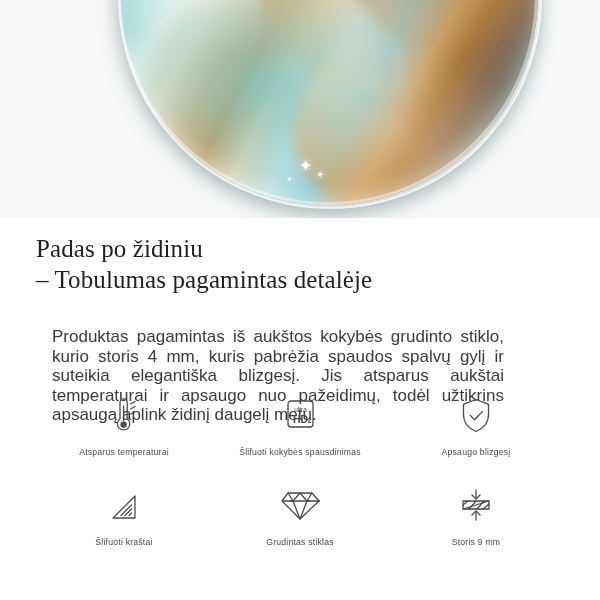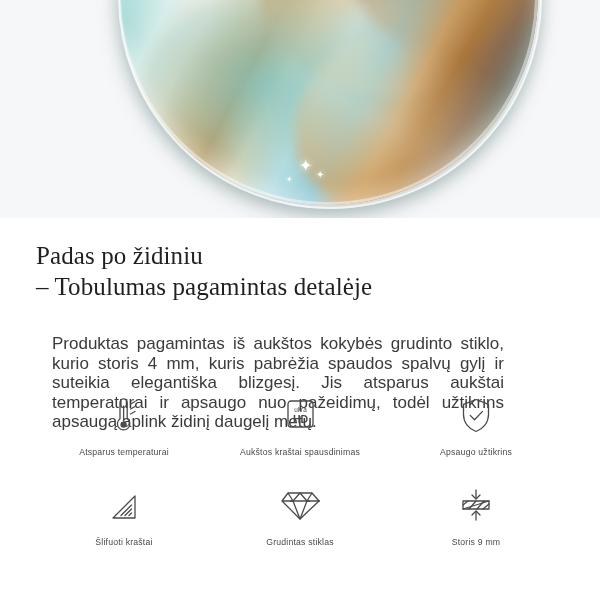--- a/index.html
+++ b/index.html
@@ -144,21 +144,21 @@
     text-shadow: 0 0 6px rgba(255,255,255,0.9);
   }
   .sparkle.s1 { left: 299px; top: 158px; font-size: 16px; }
   .sparkle.s2 { left: 316px; top: 170px; font-size: 10px; }
   .sparkle.s3 { left: 286px; top: 176px; font-size: 8px; }
 
   
   .content {
     position: absolute;
     left: 0;
-    top: 220px;
+    top: 213px;
     width: 556px;
   }
   .headline {
     margin: 0;
     padding: 20px 36px 0 36px;
     font-family: "Liberation Serif", serif;
     font-weight: 400;
     font-size: 25px;
     line-height: 31px;
     color: #231f20;
@@ -257,31 +257,31 @@
     </div>
 
     <div class="feature">
       <div class="feature-icon">
         <svg width="40" height="38" viewBox="0 0 40 38">
           <rect x="8" y="4" width="25" height="26" rx="3" fill="none" stroke="#4a4a4a" stroke-width="1.3"></rect>
           <text x="20.5" y="15" text-anchor="middle" font-family="Liberation Sans, sans-serif" font-size="6.4" fill="#4a4a4a">ultra</text>
           <text x="20.5" y="26" text-anchor="middle" font-family="Liberation Sans, sans-serif" font-size="10.5" font-weight="bold" fill="#4a4a4a">HD</text>
         </svg>
       </div>
-      <div class="feature-label">Aukštos kraštai spausdinimas</div>
+      <div class="feature-label">Šlifuoti kokybės spausdinimas</div>
     </div>
 
     <div class="feature">
       <div class="feature-icon">
         <svg width="38" height="40" viewBox="0 0 38 40" fill="none" stroke="#4a4a4a" stroke-width="1.3" stroke-linecap="round" stroke-linejoin="round">
           <path d="M19 3.5 6.5 8.4v10.2c0 8.2 5.4 14.2 12.5 16.9 7.1-2.7 12.5-8.7 12.5-16.9V8.4z"></path>
           <path d="M13.2 19.4l4.3 4.4 8-8.4"></path>
         </svg>
       </div>
-      <div class="feature-label">Apsaugo užtikrins</div>
+      <div class="feature-label">Apsaugo blizgesį</div>
     </div>
 
     <div class="feature">
       <div class="feature-icon">
         <svg width="40" height="36" viewBox="0 0 40 36" fill="none" stroke="#4a4a4a" stroke-width="1.3" stroke-linecap="round" stroke-linejoin="round">
           <path d="M9 30 31 8l0 22z"></path>
           <line x1="17" y1="27.5" x2="27.5" y2="17"></line>
           <line x1="21" y1="27.5" x2="27.5" y2="21"></line>
           <line x1="25" y1="27.5" x2="27.5" y2="25"></line>
         </svg>

